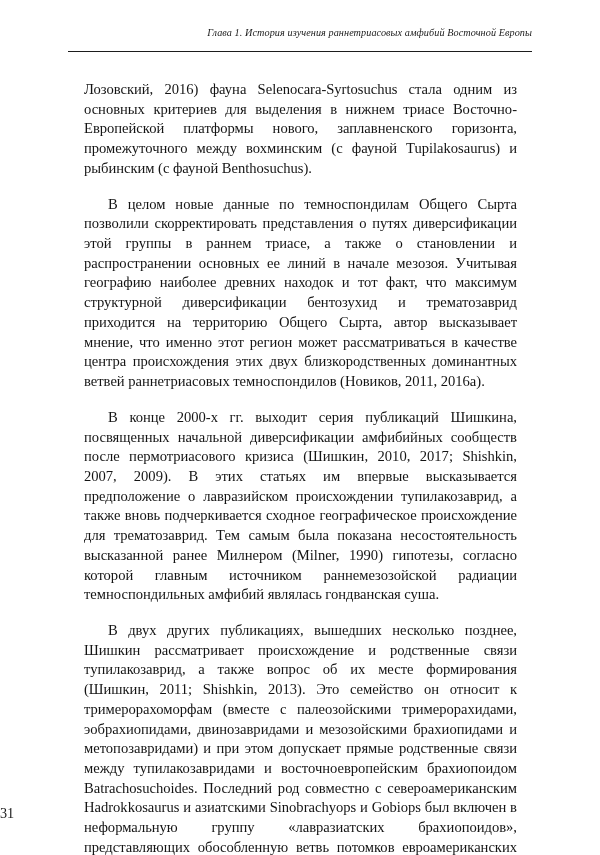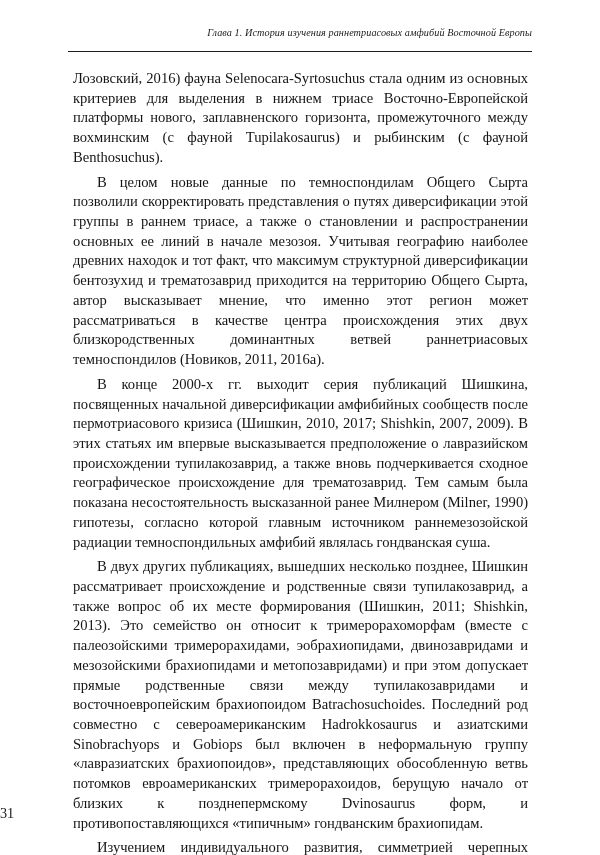--- a/index.html
+++ b/index.html
@@ -46,21 +46,21 @@
   }
 
   
   .text-column {
     position: absolute;
     top: 64px;
     left: 68px;
     width: 465px;
   }
   .para {
-    margin: 5px;
+    margin: 16px;
     text-align: justify;
     text-justify: inter-word;
     text-indent: 24px;
     font-size: 14.6px;
     line-height: 19.72px;
     hyphens: manual;
     word-spacing: -0.1px;
     letter-spacing: -0.02px;
     color: #141414;
   }

